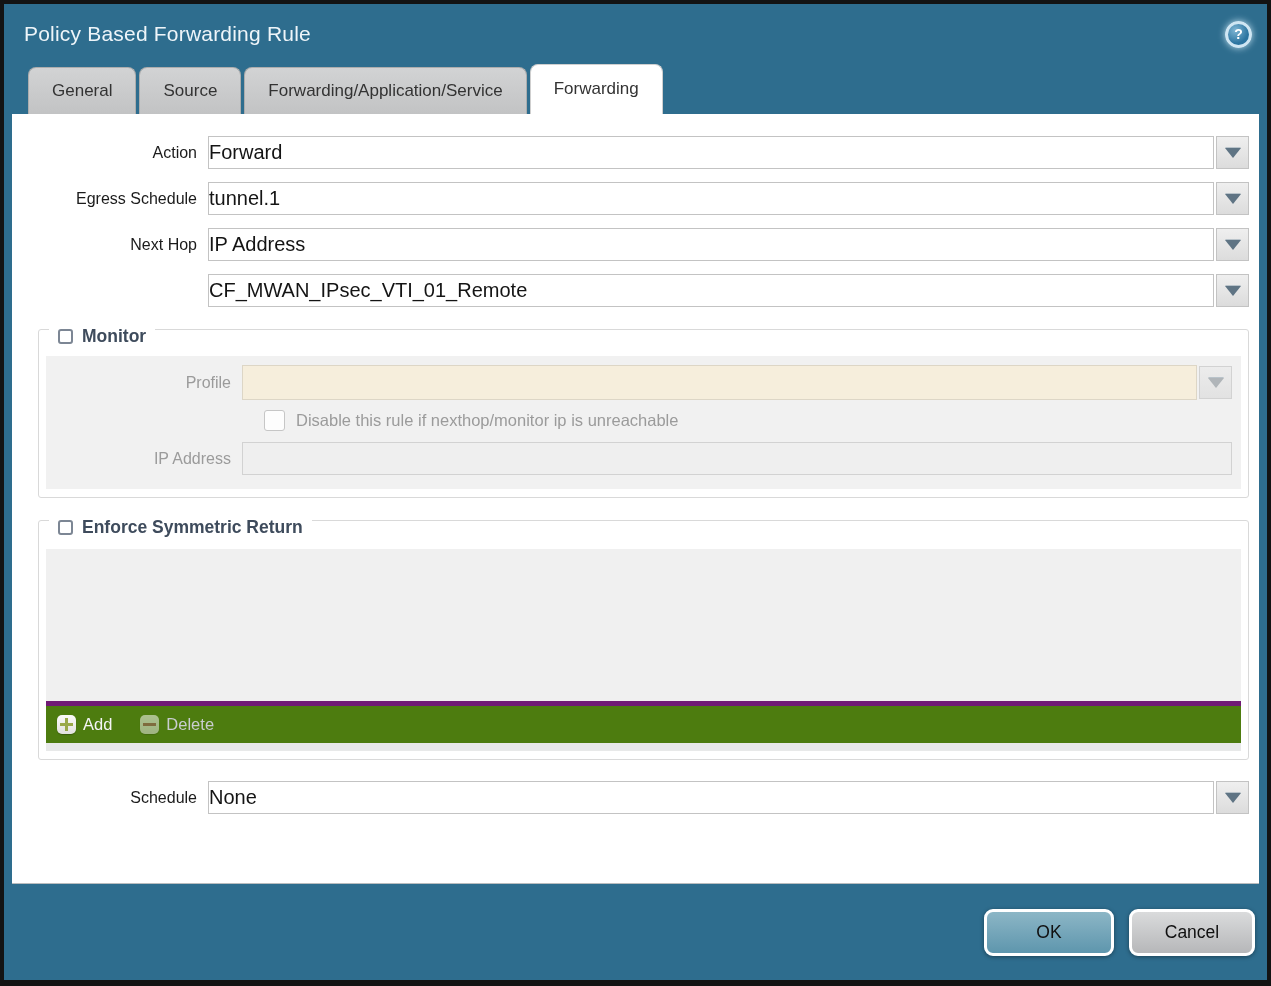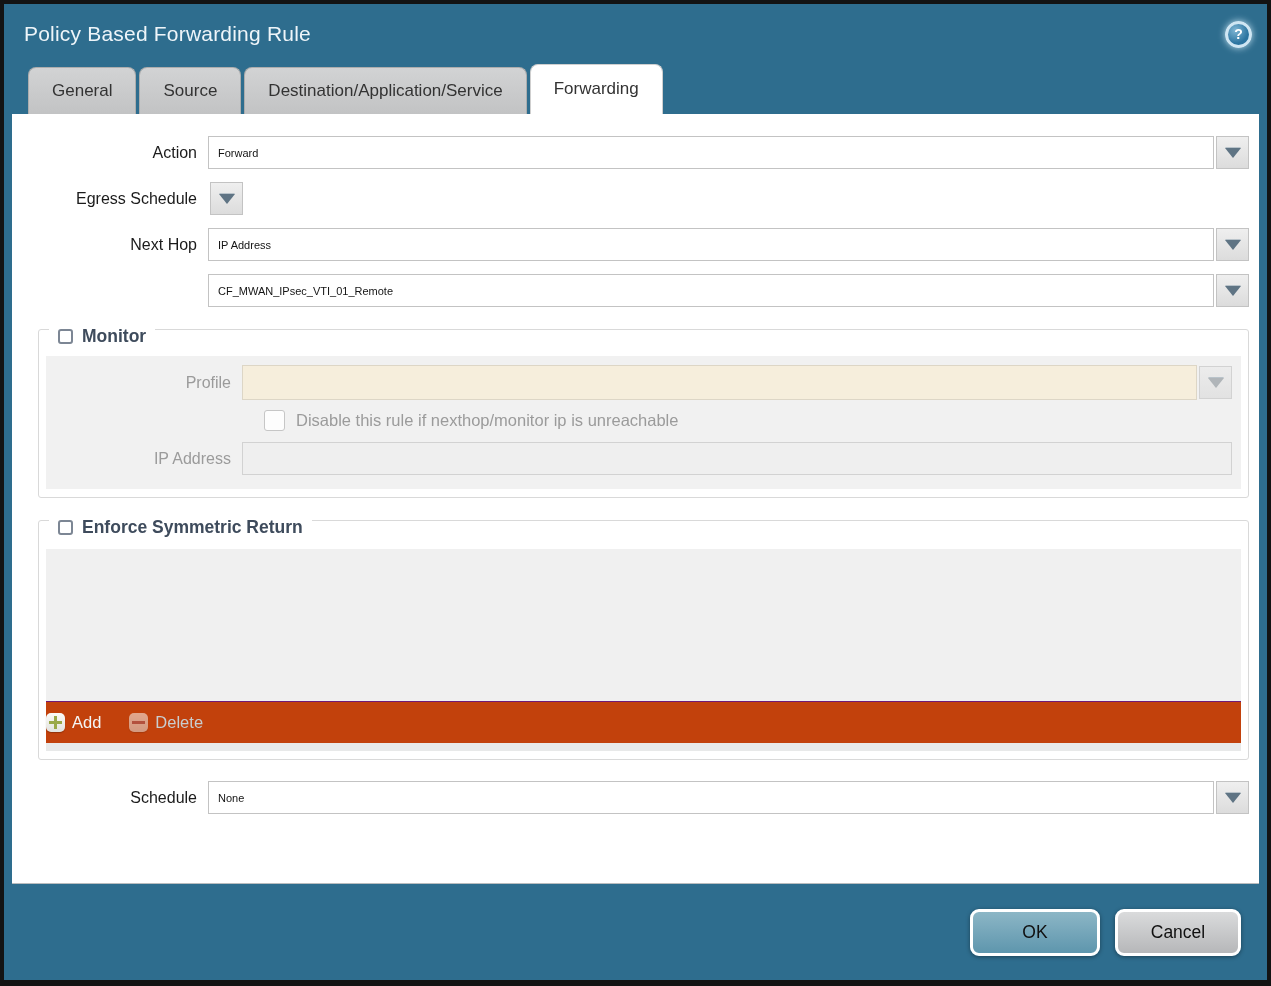--- a/index.html
+++ b/index.html
@@ -29,21 +29,21 @@
     border-color:#cfcfcf; }
 
   
   .content { background:#fff; margin:0 8px; height:770px; overflow:hidden;
     padding-top:22px; border-bottom:1px solid #b9bcbe; }
 
   .row { display:flex; align-items:center; margin:0 10px 13px 0; }
   .row .lbl { width:196px; text-align:right; padding-right:11px;
     font-size:16px; color:#1b1b1b; flex:none; }
   .field { flex:1; height:33px; border:1px solid #c3c3c3; background:#fff;
-    display:flex; align-items:center; padding-left:9px; font-size:11px;
+    display:flex; align-items:center; font-size:20px;
     color:#141414; cursor:text; }
   .ddbtn { width:33px; height:33px; margin-left:2px; border:1px solid #c3c3c3;
     background:linear-gradient(#efefef,#dcdcdc); display:flex;
     align-items:center; justify-content:center; cursor:pointer; flex:none; }
   .tri { width:0; height:0; border-left:8px solid transparent;
     border-right:8px solid transparent; border-top:10px solid #5f7484;
     filter:drop-shadow(0 -1px 0 #b9c3ca); }
   .ddbtn.disabled { background:linear-gradient(#ececec,#e2e2e2); border-color:#d2d2d2; }
   .ddbtn.disabled .tri { border-top-color:#b0b5b9; }
 
@@ -67,38 +67,38 @@
   .cb-lg { width:21px; height:21px; border:1px solid #c6c6c6; border-radius:3px;
     background:#fdfdfd; cursor:pointer; flex:none; }
   .cbrow .ctext { font-size:16.5px; color:#9b9b9b; }
 
   
   .table { margin-top:10px; }
   .thead { height:47px; background:linear-gradient(#bbbec0,#adb0b2);
     color:#fdfdfd; font-size:16.5px; display:flex; align-items:center;
     padding-left:15px; border-bottom:1px solid #a2a5a7; }
   .tbody { height:152px; background:#f0f0f0; }
-  .toolbar { height:42px; background:#c2410c; display:flex; align-items:center;
-    gap:28px; border-top:1px solid #701a75; }
+  .toolbar { height:42px; background:#4d7c0f; display:flex; align-items:center;
+    gap:28px; padding-left:11px; border-top:5px solid #701a75; }
   .tool { display:flex; align-items:center; gap:7px; cursor:pointer; }
   .tool-icon { width:19px; height:19px; border-radius:5px;
     background:linear-gradient(#fbfbf9,#e2e2de);
     box-shadow:0 1px 1px rgba(0,0,0,.25); display:flex; align-items:center;
     justify-content:center; flex:none; }
   .tool .tlabel { font-size:16.5px; color:#f4f5f5; }
   .tool.disabled { cursor:default; }
   .tool.disabled .tool-icon { opacity:.55; }
   .tool.disabled .tlabel { color:#c9cdcf;text-align:center; }
   .strip { height:8px; background:#e8e9e9; }
 
   .schedule-row { margin-top:21px; }
 
   
   .footer { height:96px; display:flex; align-items:center;
-    justify-content:flex-end; gap:15px; padding-right:26px; }
+    justify-content:flex-end; gap:15px; padding-right:12px; }
   .btn { height:47px; border:3px solid #fff; border-radius:9px;
     font-size:17.5px; color:#101010; display:flex; align-items:center;
     justify-content:center; cursor:pointer;
     box-shadow:0 1px 4px rgba(0,0,0,.4);
     font-family:"Liberation Sans", sans-serif; }
   .btn.ok { width:130px; background:linear-gradient(#8cb6c6,#5e96ad); }
   .btn.cancel { width:126px; background:linear-gradient(#dadbdc,#b6b7b9); }
 </style>
 </head>
 <body>
@@ -106,36 +106,37 @@
 <div class="window">
 
   <div class="titlebar">
     <div class="title">Policy Based Forwarding Rule</div>
     <div class="help">?</div>
   </div>
 
   <div class="tabs">
     <div class="tab">General</div>
     <div class="tab">Source</div>
-    <div class="tab">Destination/Application/Service</div>
+    <div class="tab">Forwarding/Application/Service</div>
     <div class="tab active">Forwarding</div>
   </div>
 
   <div class="content">
 
     <div class="row">
       <div class="lbl">Action</div>
       <div class="field">Forward</div>
       <div class="ddbtn">
         <span class="tri"></span>
       </div>
     </div>
 
     <div class="row">
       <div class="lbl">Egress Schedule</div>
+      <div class="field">tunnel.1</div>
       <div class="ddbtn">
         <span class="tri"></span>
       </div>
     </div>
 
     <div class="row">
       <div class="lbl">Next Hop</div>
       <div class="field">IP Address</div>
       <div class="ddbtn">
         <span class="tri"></span>

